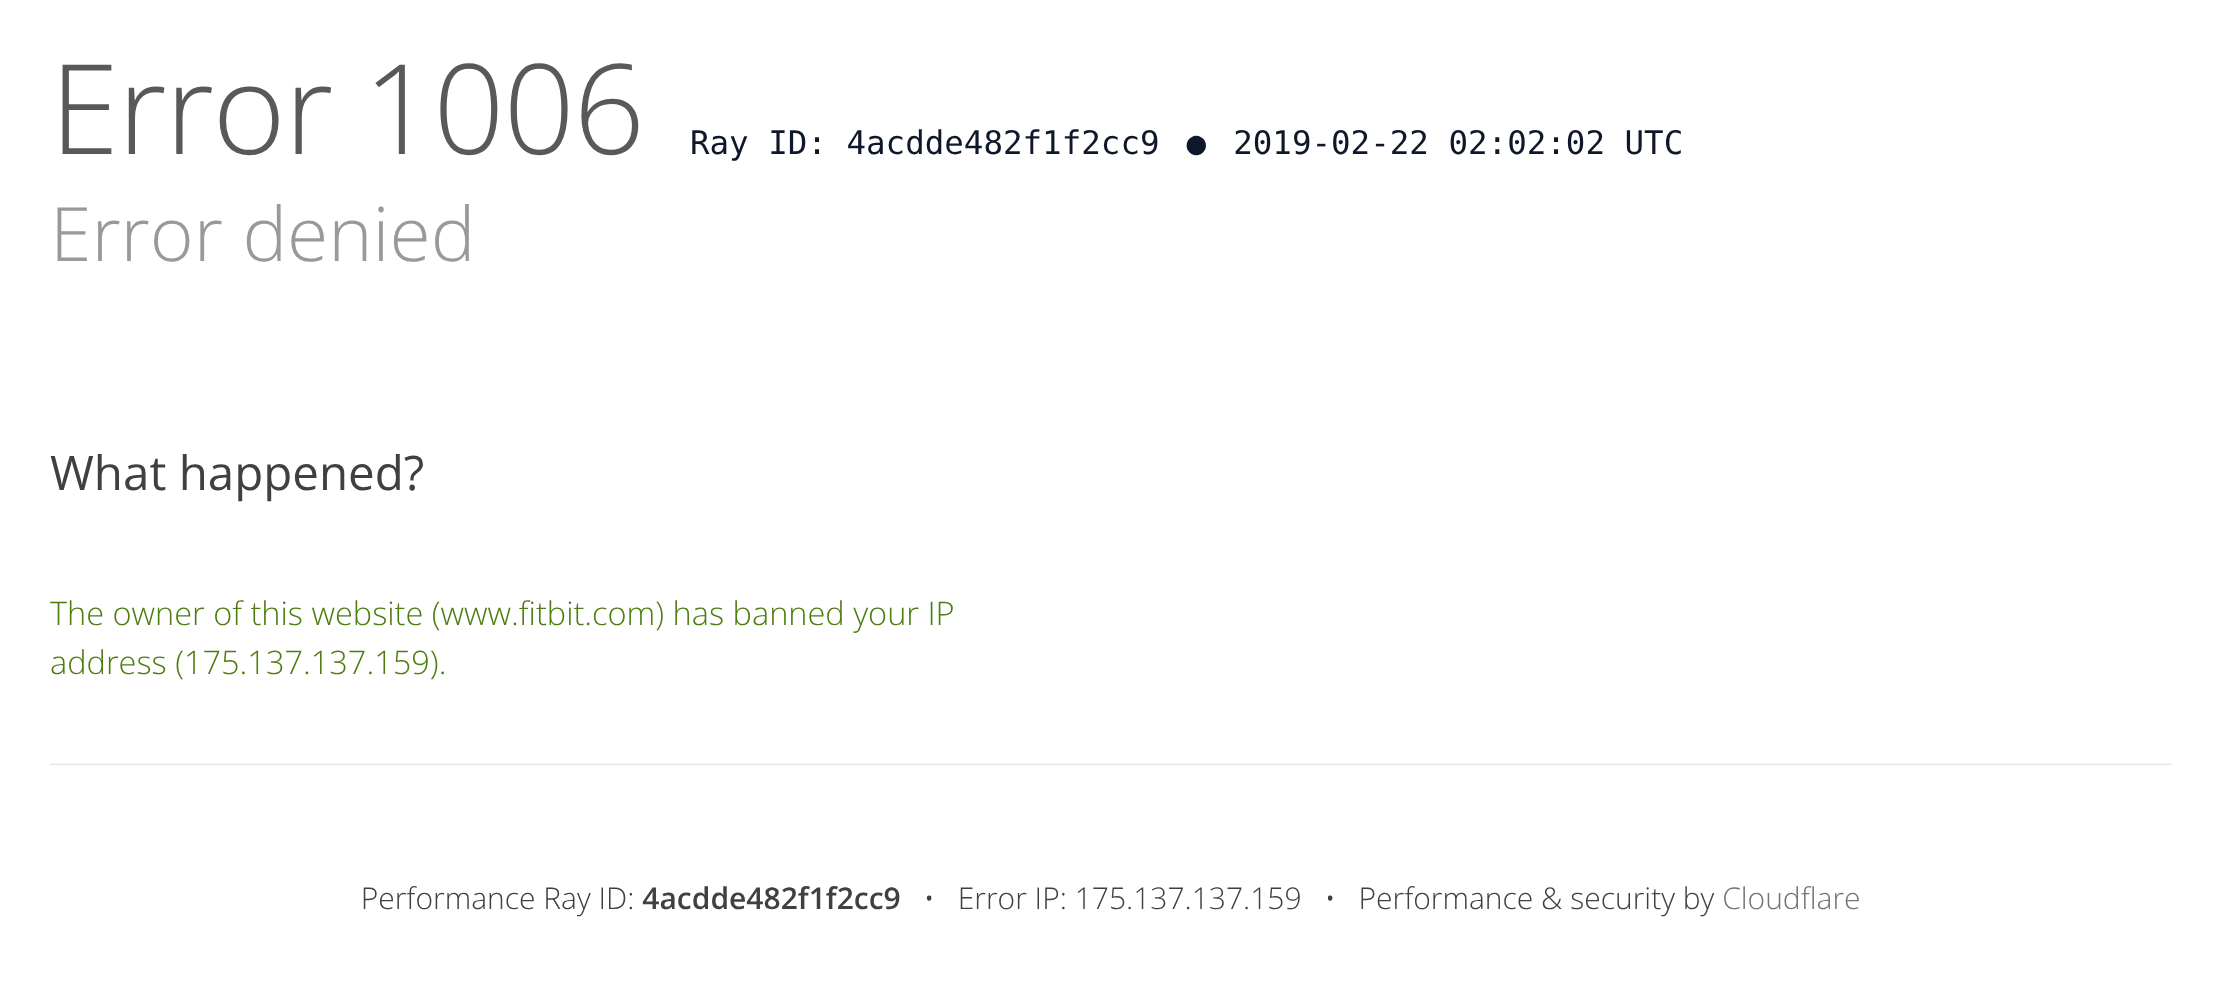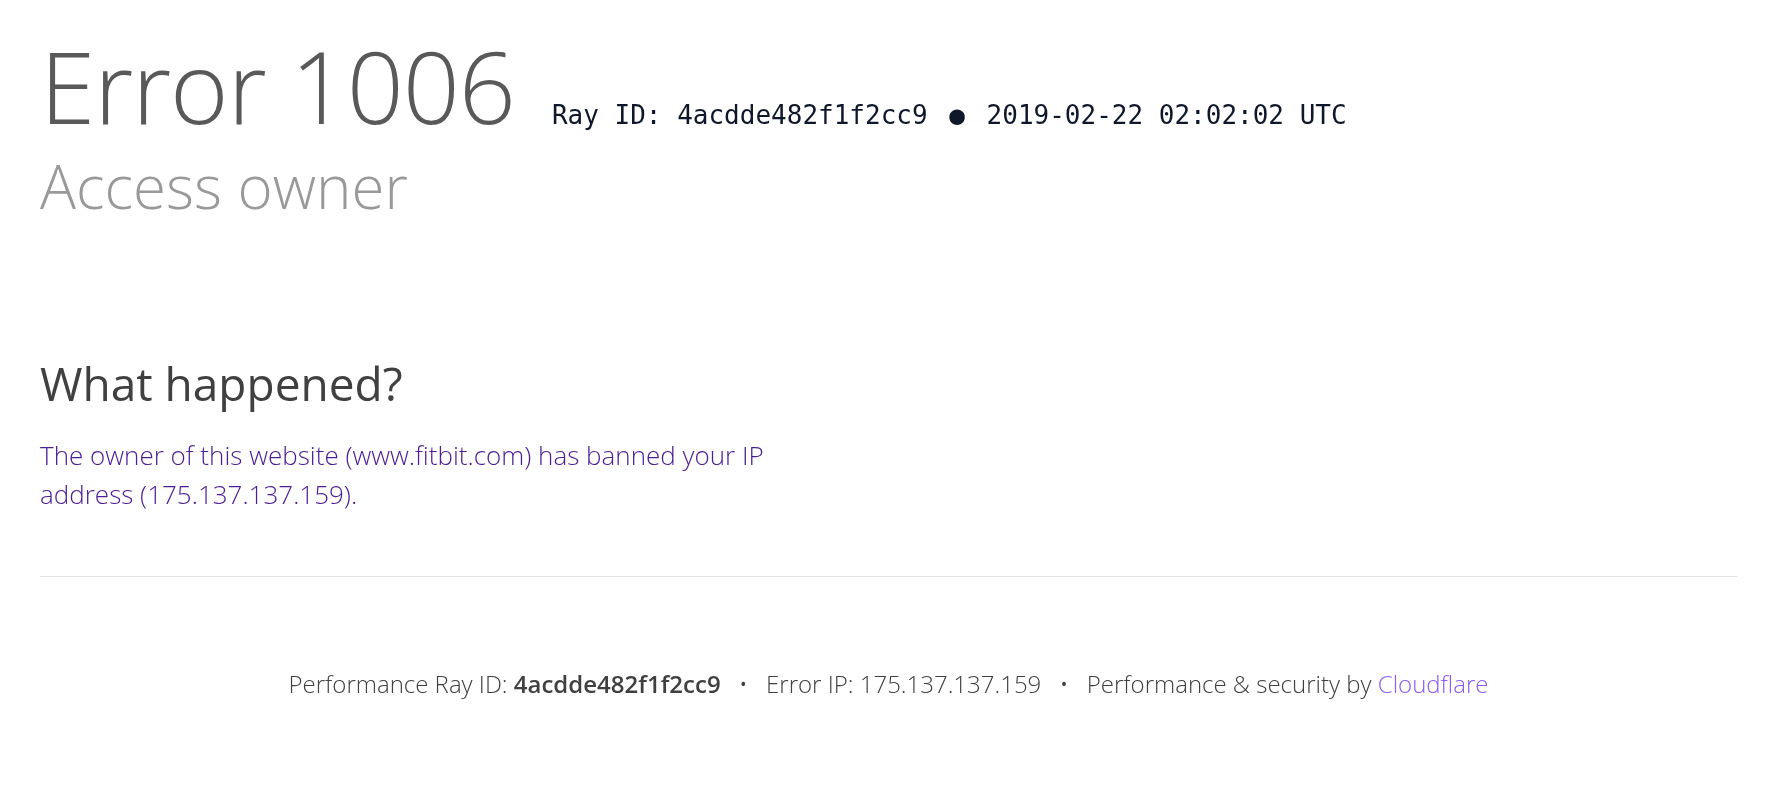--- a/index.html
+++ b/index.html
@@ -41,29 +41,29 @@
       font-weight: 300;
       color: #999999;
       margin-top: 10px;
       line-height: 1.2;
     }
     .section {
       margin-top: 130px;
       max-width: 780px;
     }
     .section-heading {
-      font-size: 46px;
+      font-size: 38px;
       font-weight: 400;
       color: #404040;
     }
     .section-body {
       font-size: 26px;
       font-weight: 300;
-      color: #4c1d95;
-      margin-top: 22px;
+      color: #4d7c0f;
+      margin-top: 67px;
       line-height: 1.5;
     }
     .divider {
       border: none;
       border-top: 1px solid #e4e4e4;
       margin-top: 62px;
       margin-bottom: 0;
     }
     .footer {
       margin-top: 90px;
@@ -72,39 +72,39 @@
       font-weight: 300;
       color: #404040;
     }
     .footer .strong {
       font-weight: 600;
     }
     .footer .sep {
       margin: 0 12px;
     }
     .cf-link {
-      color: #8b5cf6;
+      color: #737373;
       text-decoration: none;
       text-align: center;
     }
   </style>
 </head>
 <body>
 
 <div class="header-row">
   <h1 class="error-title">Error 1006</h1>
   <div class="ray-info">
     <span>Ray ID:</span>
     <span>4acdde482f1f2cc9</span>
     <span class="bullet">●</span>
     <span>2019-02-22 02:02:02 UTC</span>
   </div>
 </div>
 
-<h2 class="subtitle">Access owner</h2>
+<h2 class="subtitle">Error denied</h2>
 
 <div class="section">
   <h3 class="section-heading">What happened?</h3>
   <p class="section-body">The owner of this website (www.fitbit.com) has banned your IP address (175.137.137.159).</p>
 </div>
 
 <hr class="divider">
 
 <div class="footer">
   <span>Performance Ray ID:</span>

